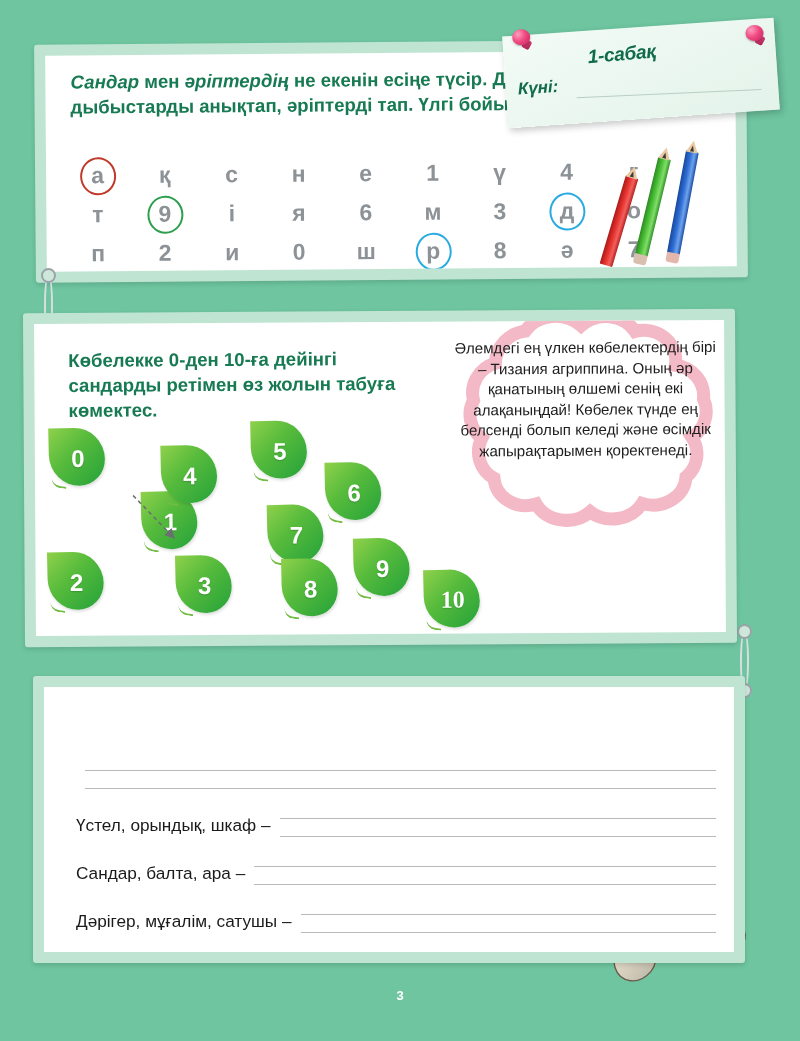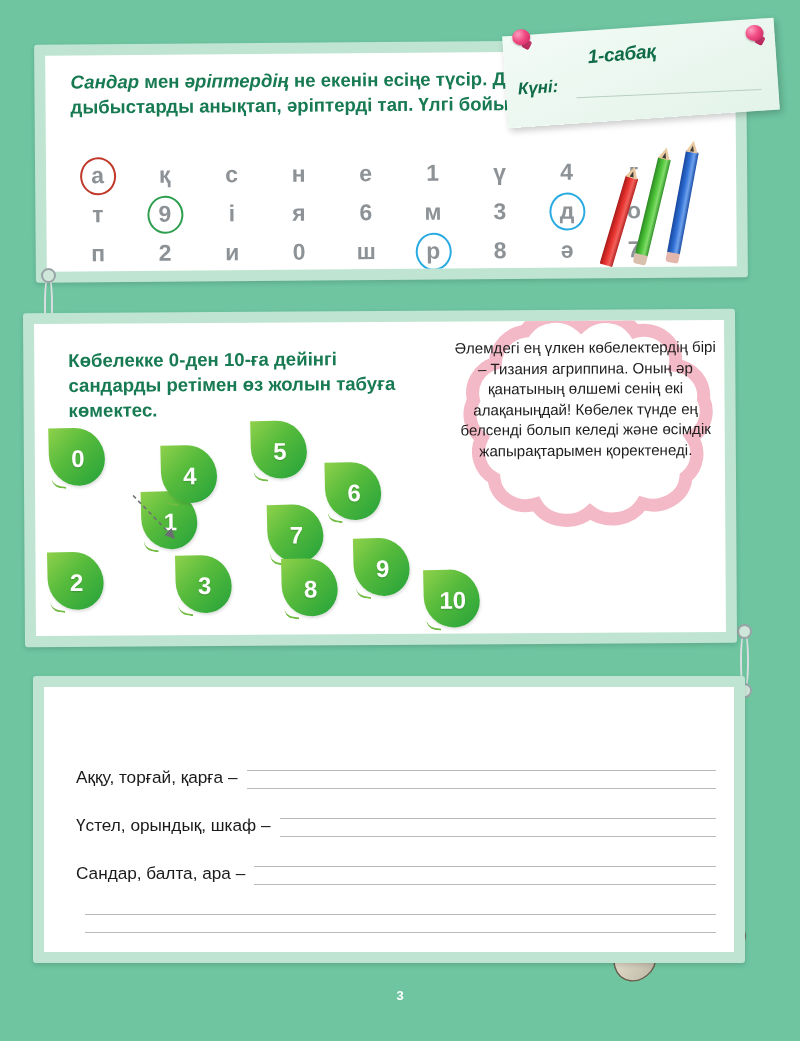--- a/index.html
+++ b/index.html
@@ -379,21 +379,21 @@
         <div class="leaf" style="left: 246px; top: 236px;">
           <div class="blade"></div>
           <div class="stem"></div>
           <div class="num">8</div>
         </div>
         <div class="leaf" style="left: 318px; top: 216px;">
           <div class="blade"></div>
           <div class="stem"></div>
           <div class="num">9</div>
         </div>
-        <div class="leaf" style="left: 388px; top: 248px;">
+        <div class="leaf" style="left: 388px; top: 248px; font-family: Liberation Serif, serif;">
           <div class="blade"></div>
           <div class="stem"></div>
           <div class="num">10</div>
         </div>
       </div>
 
     <svg id="arrow-0-1" width="60" height="60">
       <defs>
         <marker id="ah" markerWidth="7" markerHeight="7" refX="5" refY="3.2" orient="auto">
           <path d="M0,0 L6.5,3.2 L0,6.4 z" fill="#6b6f73"></path>
@@ -468,32 +468,32 @@
 
     <path d="M123,84 C114,66 108,52 104,40" fill="none" stroke="#cbb9a6" stroke-width="1.6"></path>
     <path d="M130,84 C136,66 142,52 148,42" fill="none" stroke="#cbb9a6" stroke-width="1.6"></path>
   </svg>
 </div>
 
 <div class="card" id="card3">
   <div class="card-inner">
     <div id="ex3-list">
         <div class="ex3-row">
-          <div class="ex3-words">Аққу, торғай, қарға –</div>
           <div class="ex3-blank"></div>
         </div>
         <div class="ex3-row">
           <div class="ex3-words">Үстел, орындық, шкаф –</div>
           <div class="ex3-blank"></div>
         </div>
         <div class="ex3-row">
           <div class="ex3-words">Сандар, балта, ара –</div>
           <div class="ex3-blank"></div>
         </div>
         <div class="ex3-row">
+          <div class="ex3-words">Дәрігер, мұғалім, сатушы –</div>
           <div class="ex3-blank"></div>
         </div>
         <div class="ex3-row"></div>
       </div>
   </div>
 </div>
 
 <div id="page-number">3</div>
 
 </body></html>

